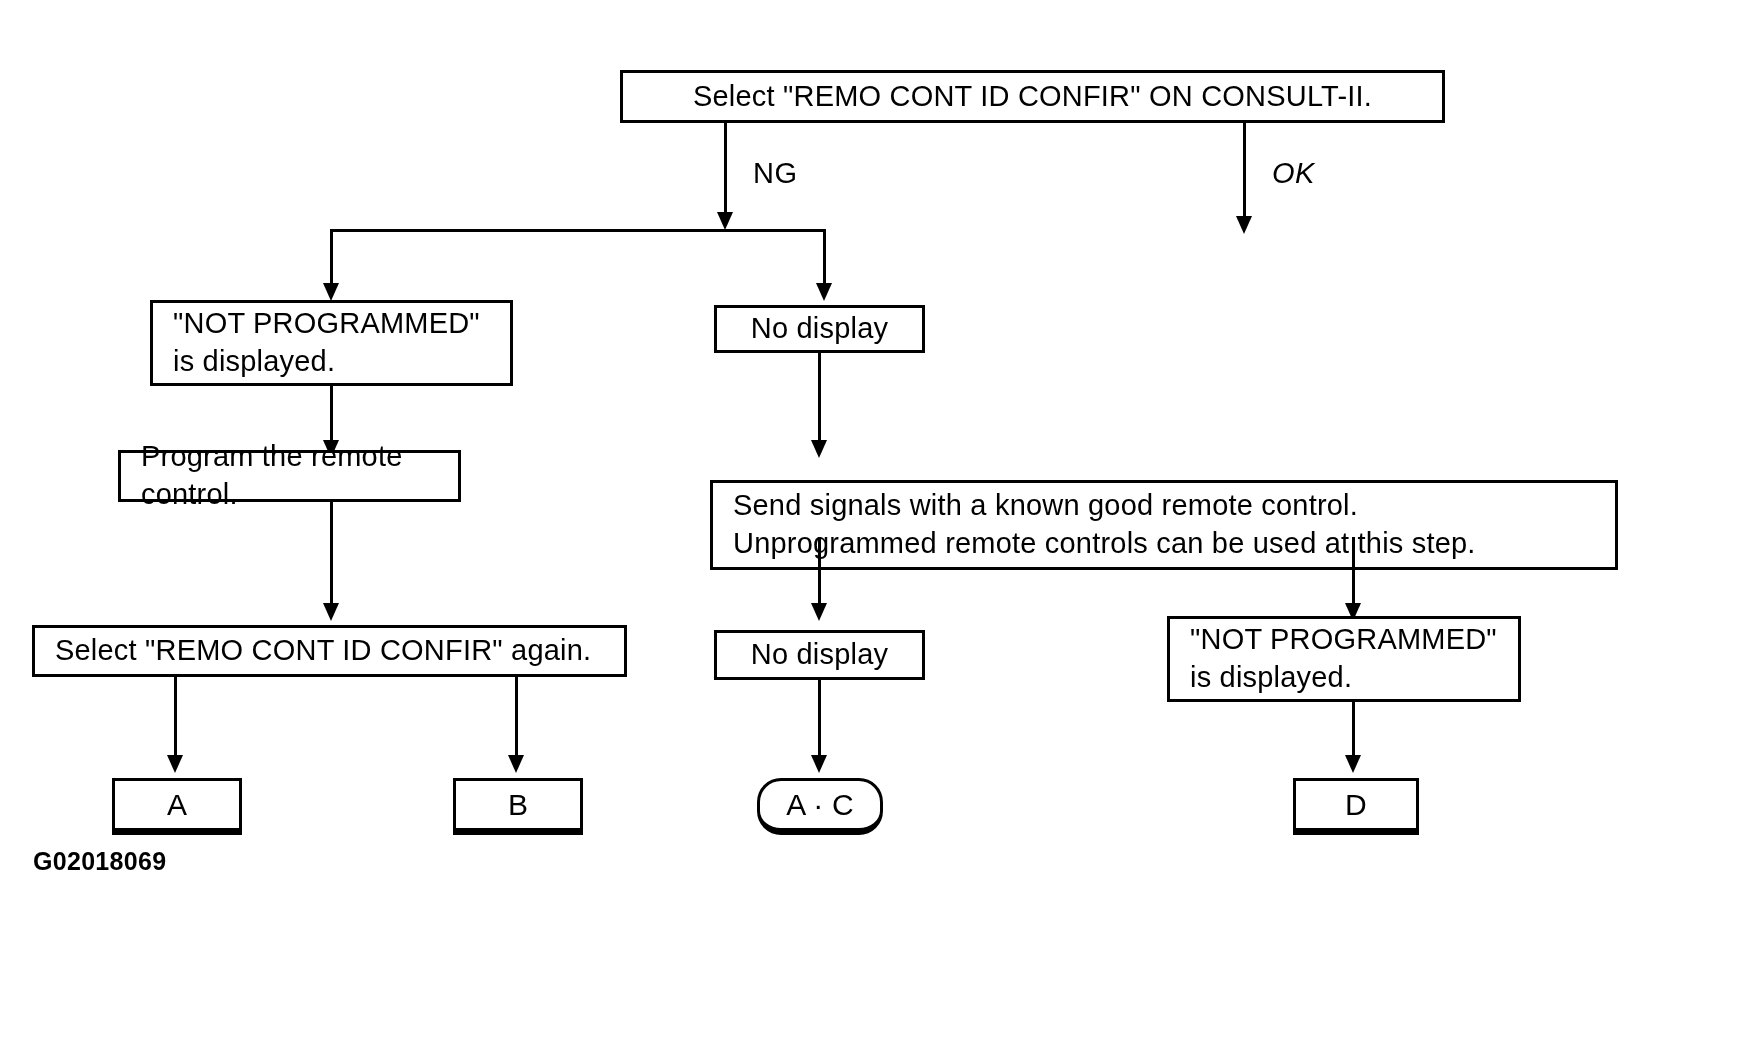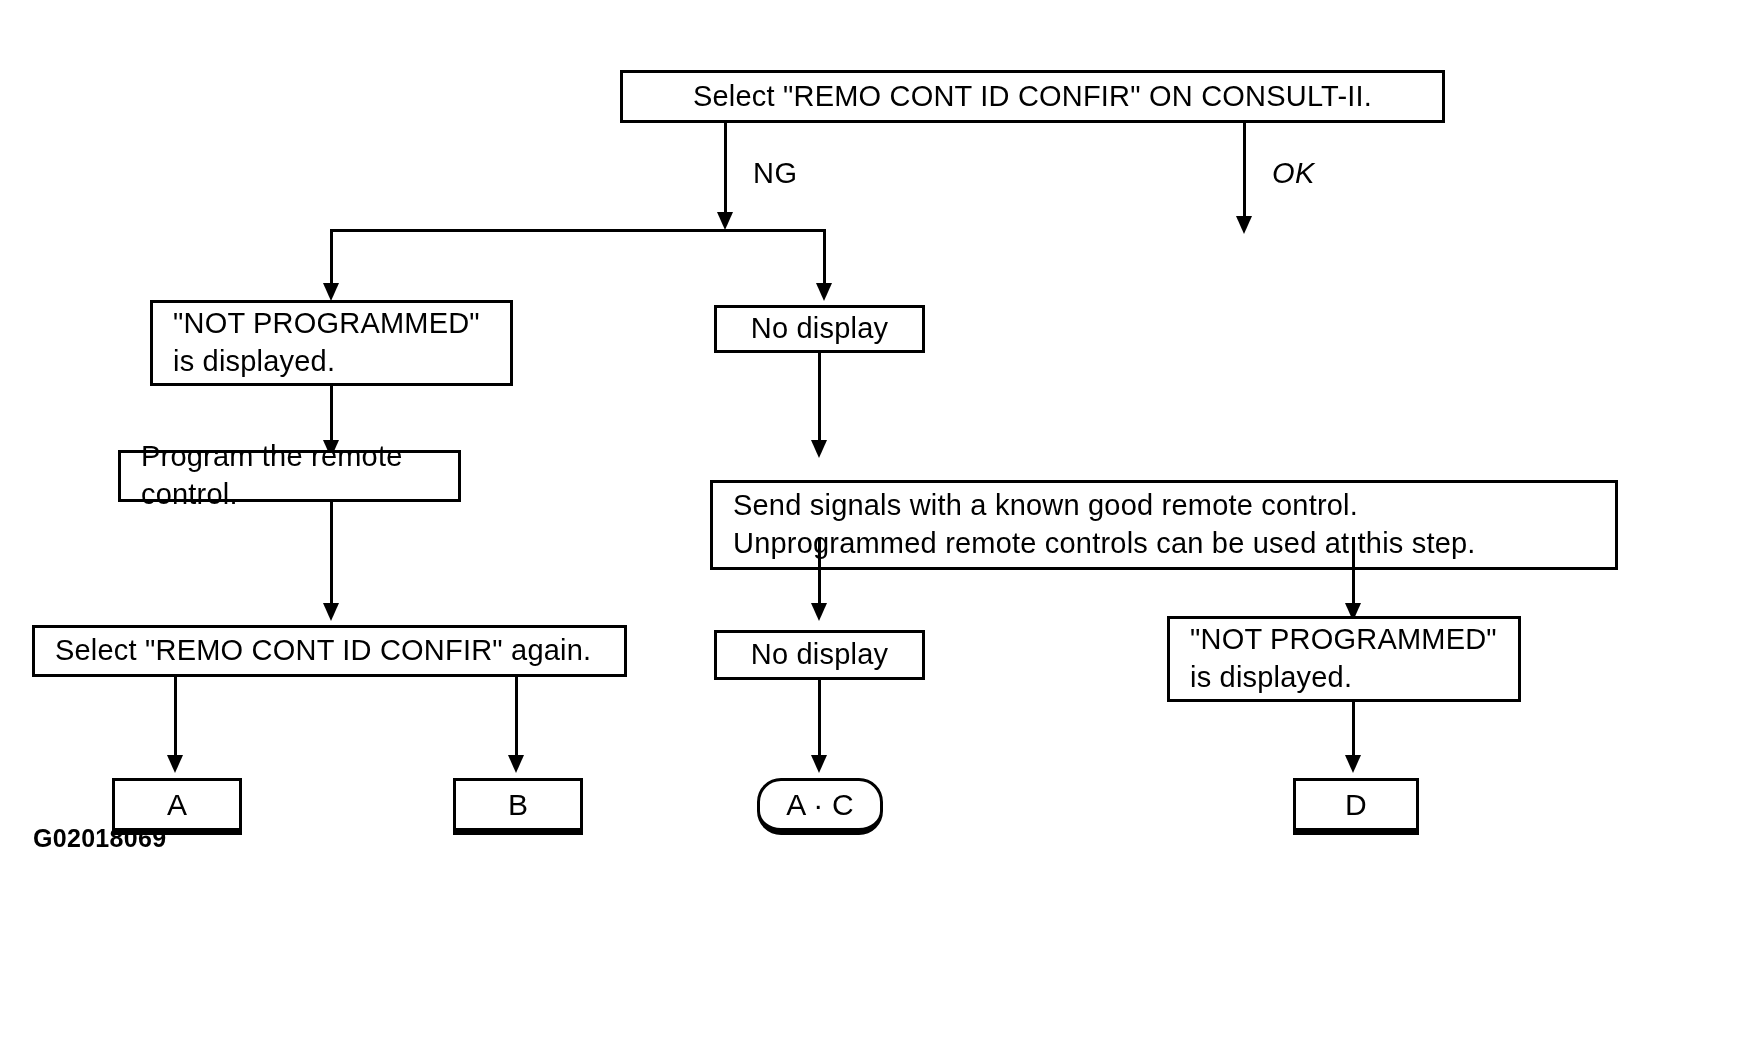--- a/index.html
+++ b/index.html
@@ -143,15 +143,15 @@
   <div class="arrowhead" style="left:1345px; top:755px;"></div>
 
   <div class="box terminal" style="left:112px; top:778px; width:130px; height:57px;">A</div>
 
   <div class="box terminal" style="left:453px; top:778px; width:130px; height:57px;">B</div>
 
   <div class="box terminal" style="left:757px; top:778px; width:126px; height:57px;border-radius:24px;">A · C</div>
 
   <div class="box terminal" style="left:1293px; top:778px; width:126px; height:57px;">D</div>
 
-  <div class="figure-id" style="left:33px; top:824px;">G02018069</div>
+  <div class="figure-id" style="left:33px; top:847px;">G02018069</div>
 
 </div>
 
 </body></html>

